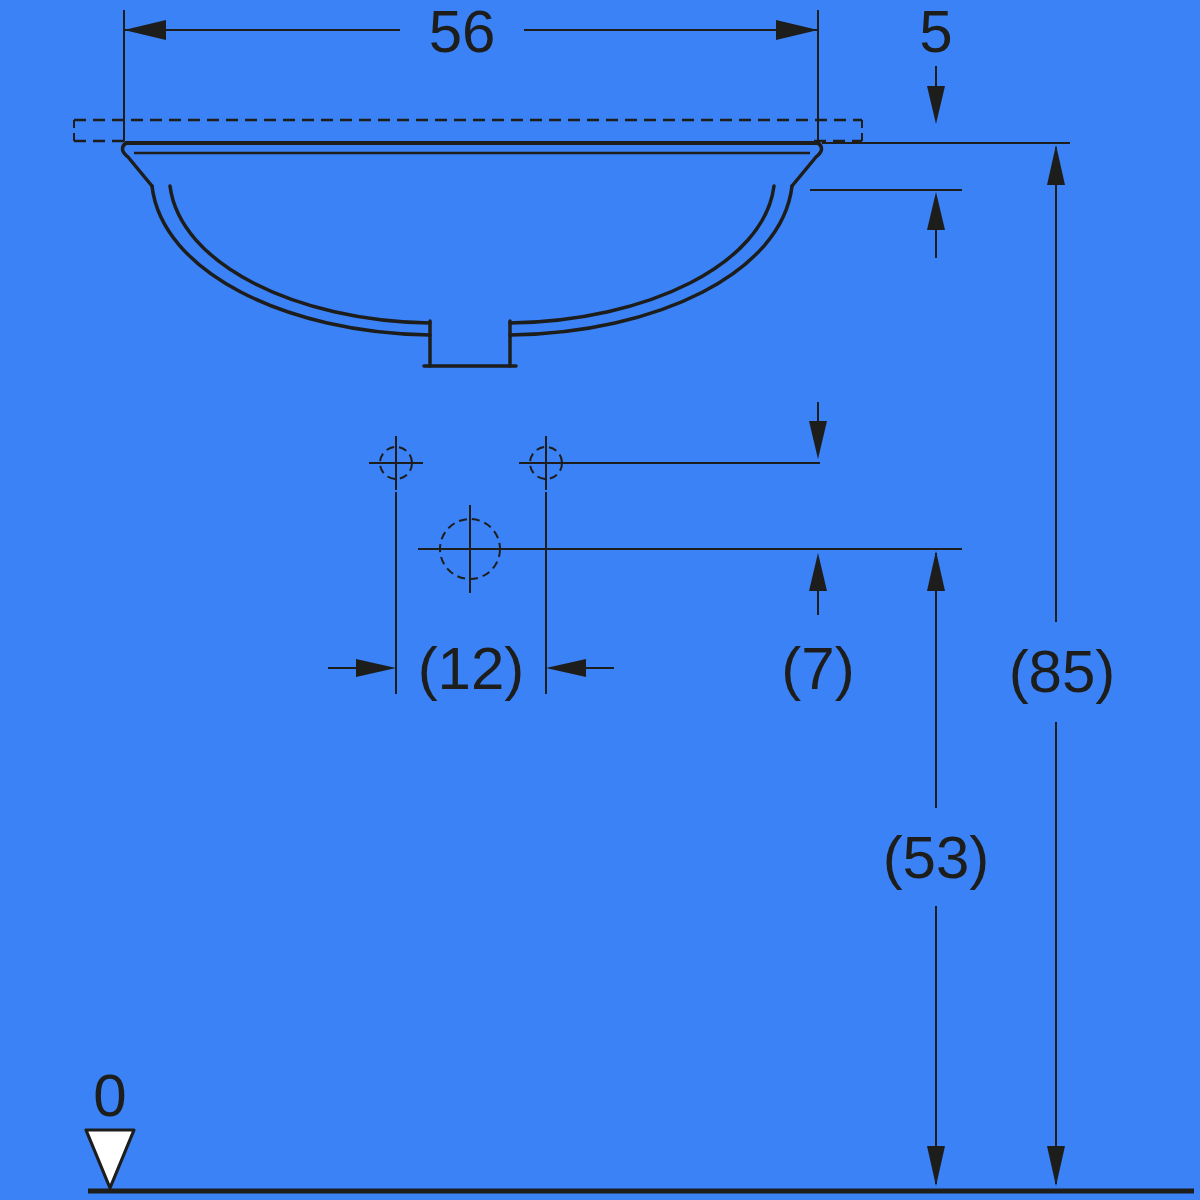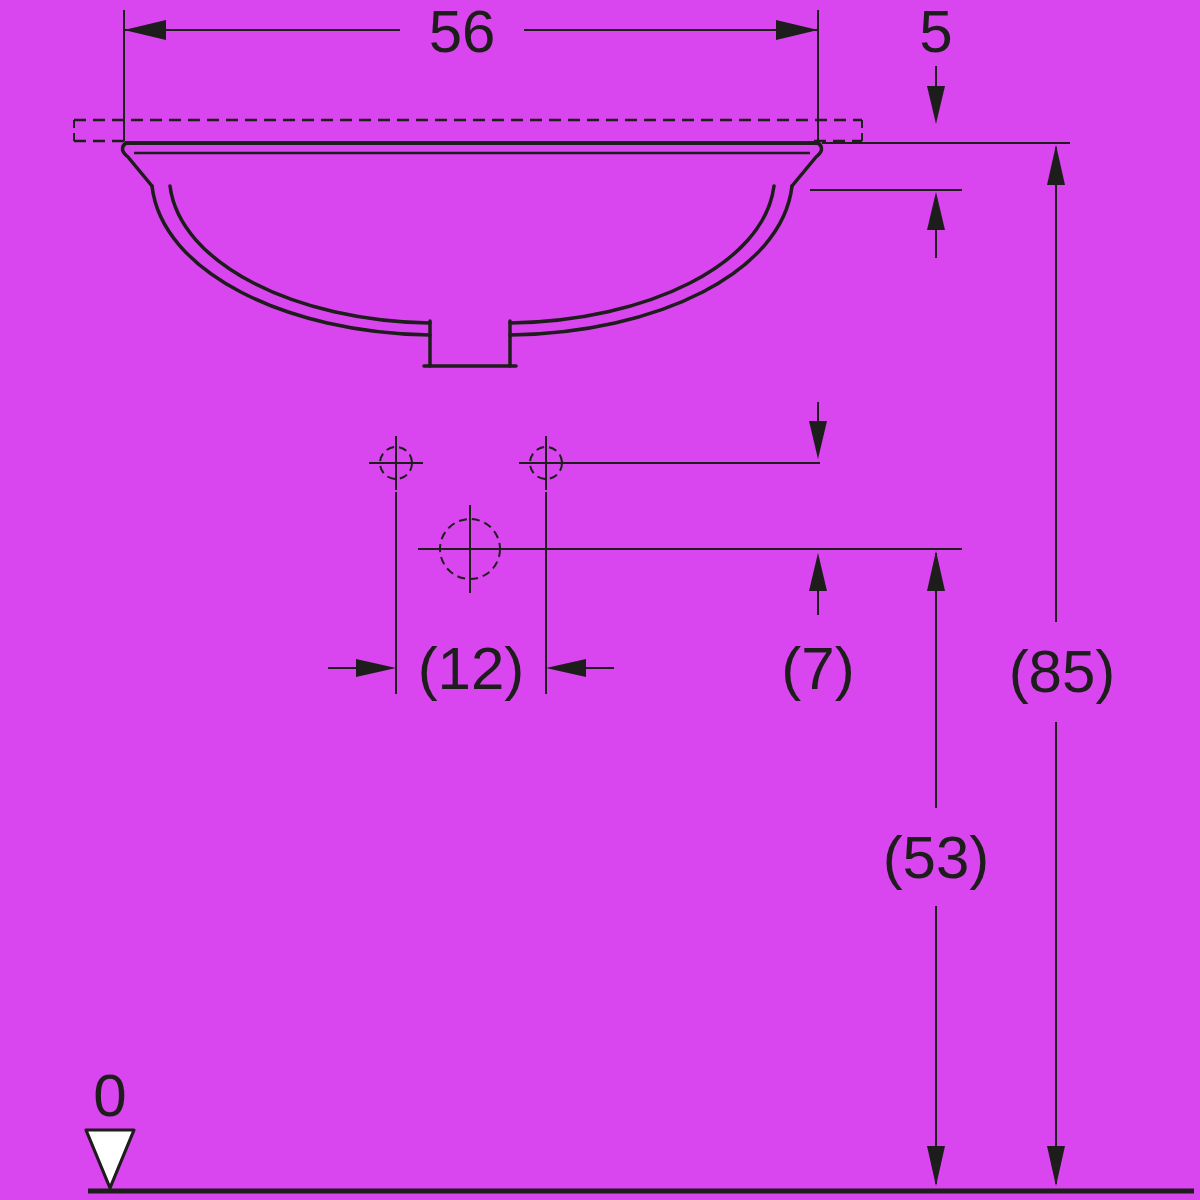--- a/index.html
+++ b/index.html
@@ -4,21 +4,21 @@
 <style>
   html, body {
     margin: 0;
     padding: 0;
     background: #ffffff;
   }
   .stage {
     width: 1200px;
     height: 1200px;
     position: relative;
-    background: #d946ef;
+    background: #3b82f6;
     font-family: "Liberation Sans", sans-serif;
   }
   svg {
     display: block;
   }
   text {
     font-family: "Liberation Sans", "DejaVu Sans", sans-serif;
     fill: #1d1d1b;
     font-size: 60px;
   }

